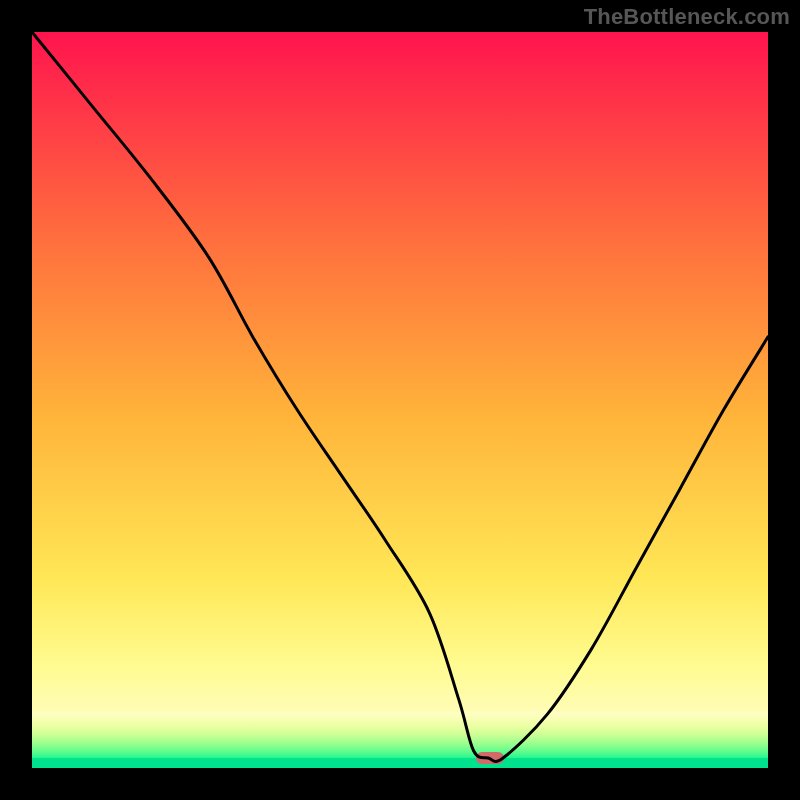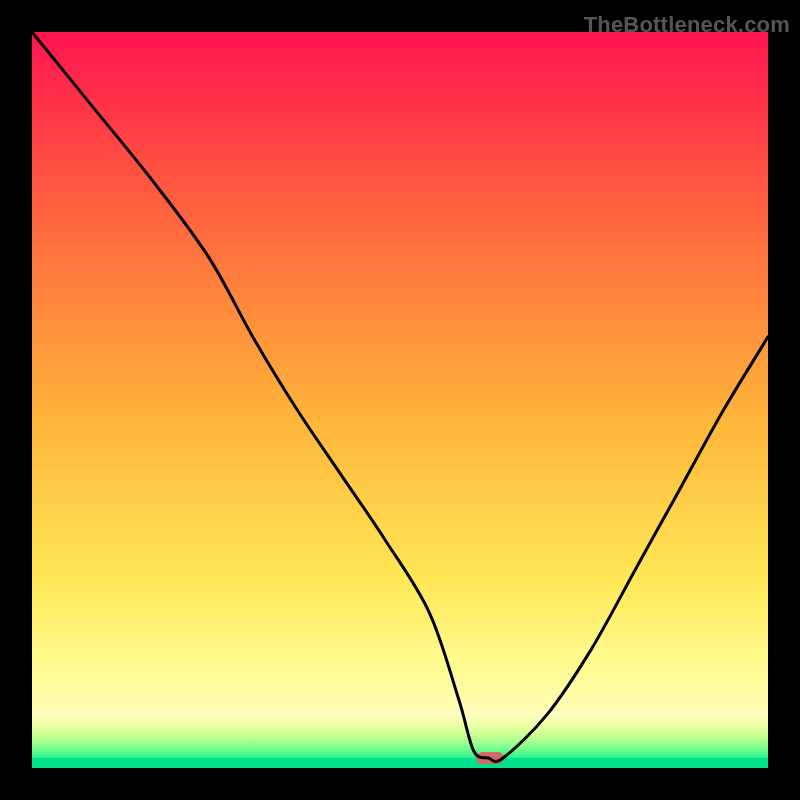--- a/index.html
+++ b/index.html
@@ -11,21 +11,21 @@
     background: #000;
   }
   .frame {
     position: relative;
     width: 800px;
     height: 800px;
     background: #000;
   }
   .watermark {
     position: absolute;
-    top: 12px;
+    top: 4px;
     right: 10px;
     font-family: Arial, Helvetica, sans-serif;
     font-size: 22px;
     font-weight: 600;
     color: #565656;
     letter-spacing: 0.2px;
     user-select: none;
   }
   svg {
     position: absolute;

